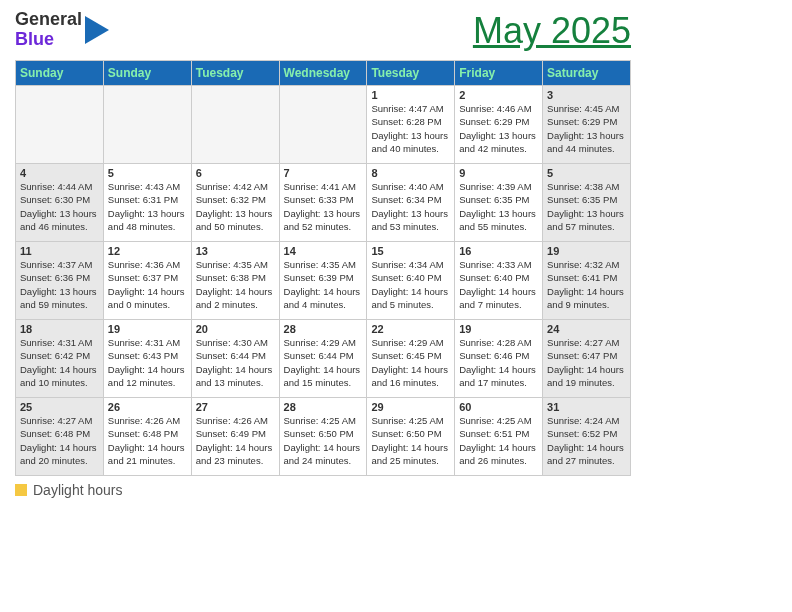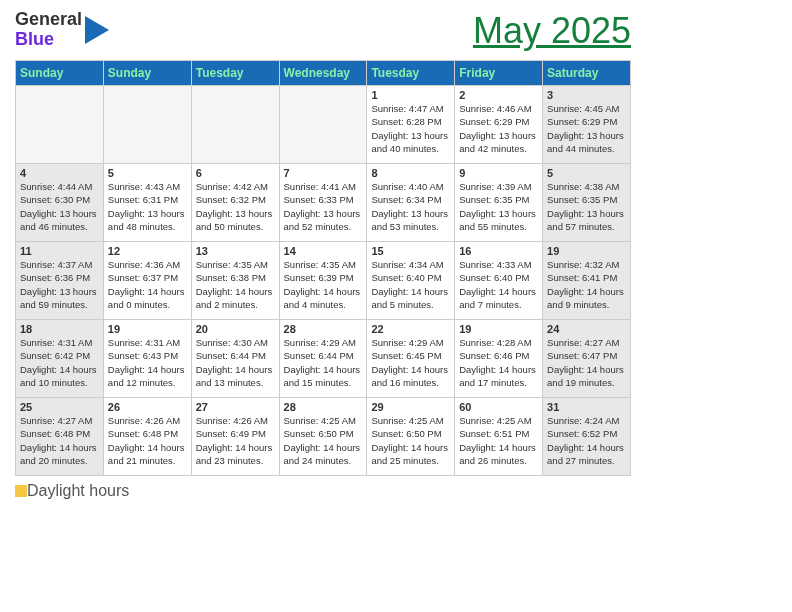--- a/index.html
+++ b/index.html
@@ -13,21 +13,21 @@
     .title-block { text-align: right; }
     .month-title { font-size: 36px; color: #15803d; font-weight: normal; text-decoration: underline; }
     .location { font-size: 14px; color: #555; }
     table { width: 100%; border-collapse: collapse; table-layout: fixed; }
     th { background-color: #1a6ab5; color: #86efac; font-size: 12px; font-weight: bold; padding: 5px 4px; text-align: left; border: 1px solid #ccc; }
     td { vertical-align: top; border: 1px solid #ccc; padding: 3px 4px; font-size: 9.5px; color: #333; height: 78px; background: #fff; }
     td.empty { background: #f5f5f5; }
     td.shaded { background: #e8e8e8; }
     .day-num { font-size: 11px; font-weight: bold; display: block; margin-bottom: 1px; }
     .day-info { line-height: 1.4; }
-    .legend { margin-top: 6px; font-size: 16px; color: #555; display: flex; align-items: center; }
+    .legend { margin-top: 6px; font-size: 14px; color: #555; display: flex; align-items: center; gap: 6px; }
     .legend-box { width: 12px; height: 12px; background: #f5c842; display: inline-block; }
   </style>
 </head>
 <body>
 
 <div class="container">
   <div class="header">
     <div class="logo">
       <div>
         <div style="display:flex;align-items:center;">

